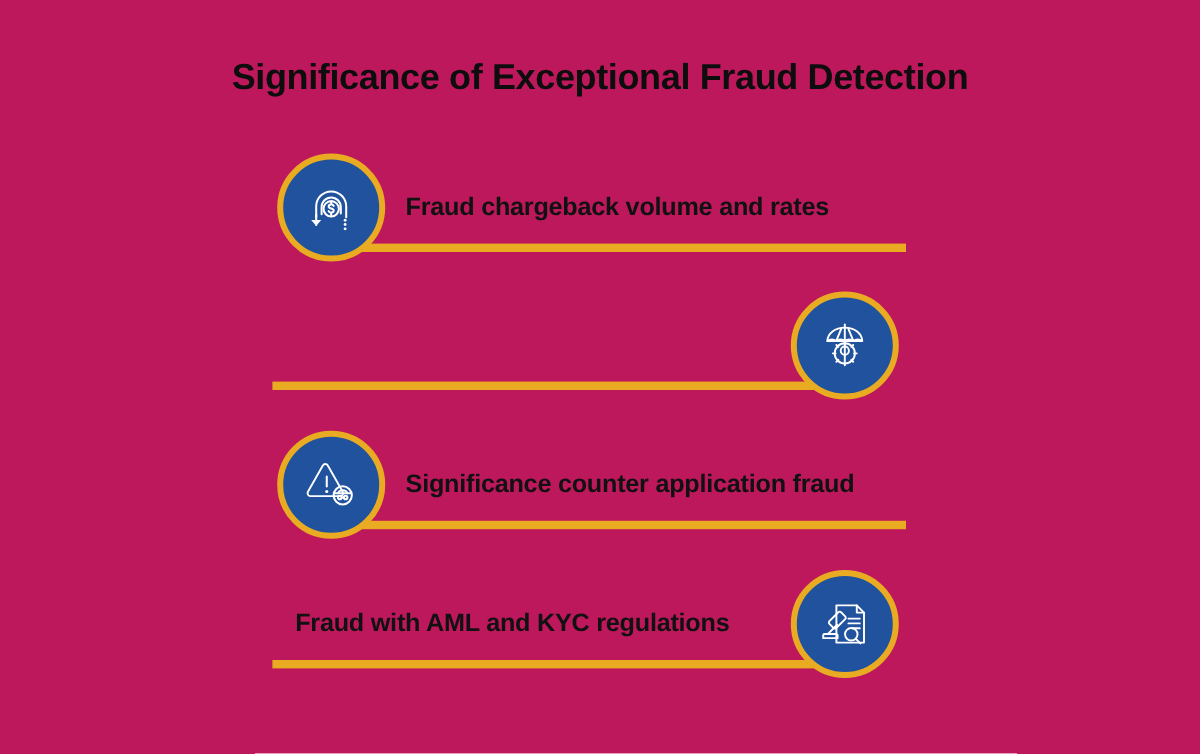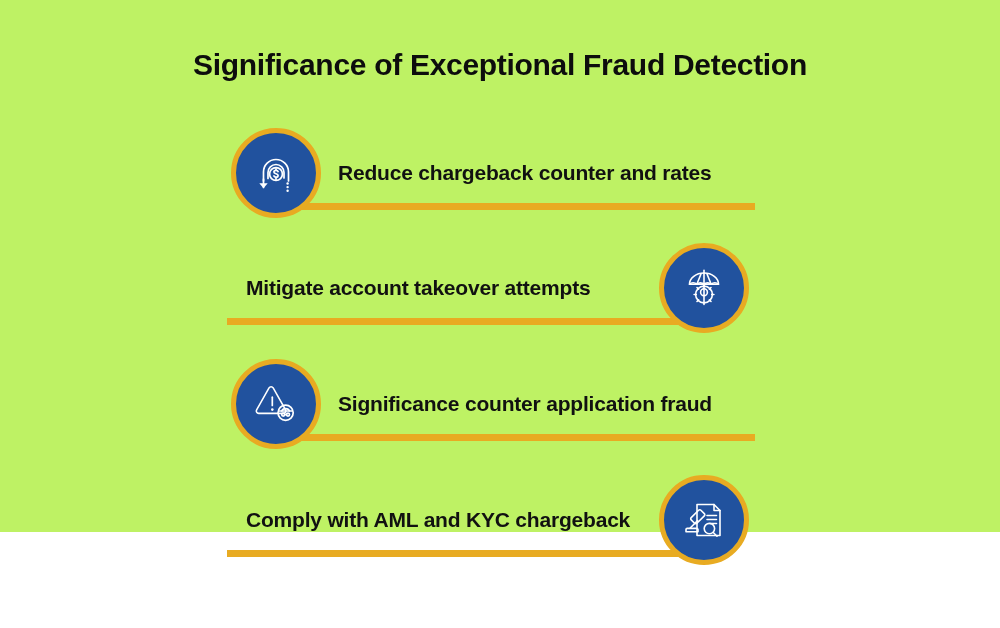--- a/index.html
+++ b/index.html
@@ -8,22 +8,22 @@
     width: 1000px;
     height: 628px;
     background: #ffffff;
     font-family: "Liberation Sans", sans-serif;
     overflow: hidden;
   }
 
   #infographic {
     position: relative;
     width: 1000px;
-    height: 532px;
-    background: #bef264;
+    height: 628px;
+    background: #be185d;
   }
 
   
   .page-title {
     position: absolute;
     top: 48px;
     left: 0;
     width: 1000px;
     text-align: center;
     font-size: 30px;
@@ -116,21 +116,21 @@
           <path d="M25.1 21.6 a2.1 2.1 0 0 0-2.1-1.2 c-1.2 0-2.1.7-2.1 1.7 c0 2.1 4.2 1.2 4.2 3.3 c0 1-.9 1.7-2.1 1.7 a2.1 2.1 0 0 1-2.1-1.2"></path>
           <path d="M23 18.8 V19.9 M23 28.1 V29.2"></path>
 
           <circle cx="34.6" cy="33.5" r="1.2" fill="#ffffff" stroke="none"></circle>
           <circle cx="34.6" cy="37.1" r="1.2" fill="#ffffff" stroke="none"></circle>
           <circle cx="34.6" cy="40.7" r="1.2" fill="#ffffff" stroke="none"></circle>
         </svg>
       </span>
     </div>
 
-    <div class="label">Reduce chargeback counter and rates</div>
+    <div class="label">Fraud chargeback volume and rates</div>
   </div>
 
   <div class="row right-icon" id="row-2">
     <div class="bar"></div>
 
     <div class="circle">
       <span>
         <svg width="46" height="46" viewBox="0 0 46 46" fill="none" stroke="#ffffff" stroke-width="1.6" stroke-linecap="round" stroke-linejoin="round">
 
           <path d="M23 5.4 V8"></path>
@@ -144,21 +144,20 @@
           <circle cx="23" cy="29.5" r="8.4"></circle>
           <path d="M23 19.6 v2.2 M23 37.2 v2.2 M13.1 29.5 h2.2 M30.7 29.5 h2.2
                    M16 22.5 l1.6 1.6 M28.4 34.9 l1.6 1.6 M30 22.5 l-1.6 1.6 M17.6 34.9 l-1.6 1.6"></path>
 
           <path d="M23 19.2 V36.5"></path>
           <circle cx="23" cy="27.2" r="3.4"></circle>
         </svg>
       </span>
     </div>
 
-    <div class="label">Mitigate account takeover attempts</div>
   </div>
 
   <div class="row left-icon" id="row-3">
     <div class="bar"></div>
 
     <div class="circle">
       <span>
         <svg width="46" height="46" viewBox="0 0 46 46" fill="none" stroke="#ffffff" stroke-width="1.7" stroke-linecap="round" stroke-linejoin="round">
 
           <path d="M19.6 8.6 a2.6 2.6 0 0 1 4.5 0 L37.6 32.4 a2.6 2.6 0 0 1-2.2 3.9 H8.3 a2.6 2.6 0 0 1-2.2-3.9 Z" transform="translate(-2,-1) scale(0.92)"></path>
@@ -200,16 +199,16 @@
           <path d="M16.6 23.6 L9.2 31"></path>
 
           <path d="M6.2 31.4 H15.8 a1.2 1.2 0 0 1 1.2 1.2 v2.2 H5 v-2.2 a1.2 1.2 0 0 1 1.2-1.2 Z"></path>
 
           <circle cx="28.4" cy="31.6" r="5.2"></circle>
           <path d="M32.3 35.5 L36 39.2"></path>
         </svg>
       </span>
     </div>
 
-    <div class="label">Comply with AML and KYC chargeback</div>
+    <div class="label">Fraud with AML and KYC regulations</div>
   </div>
 
 </div>
 
 </body></html>

